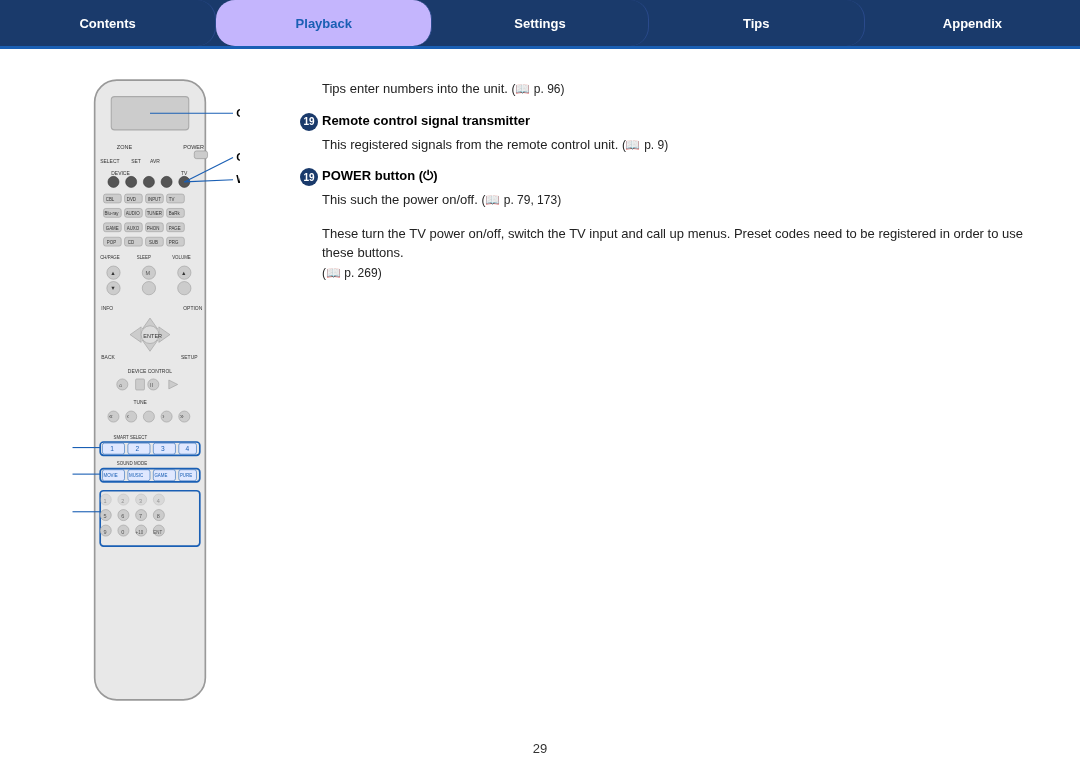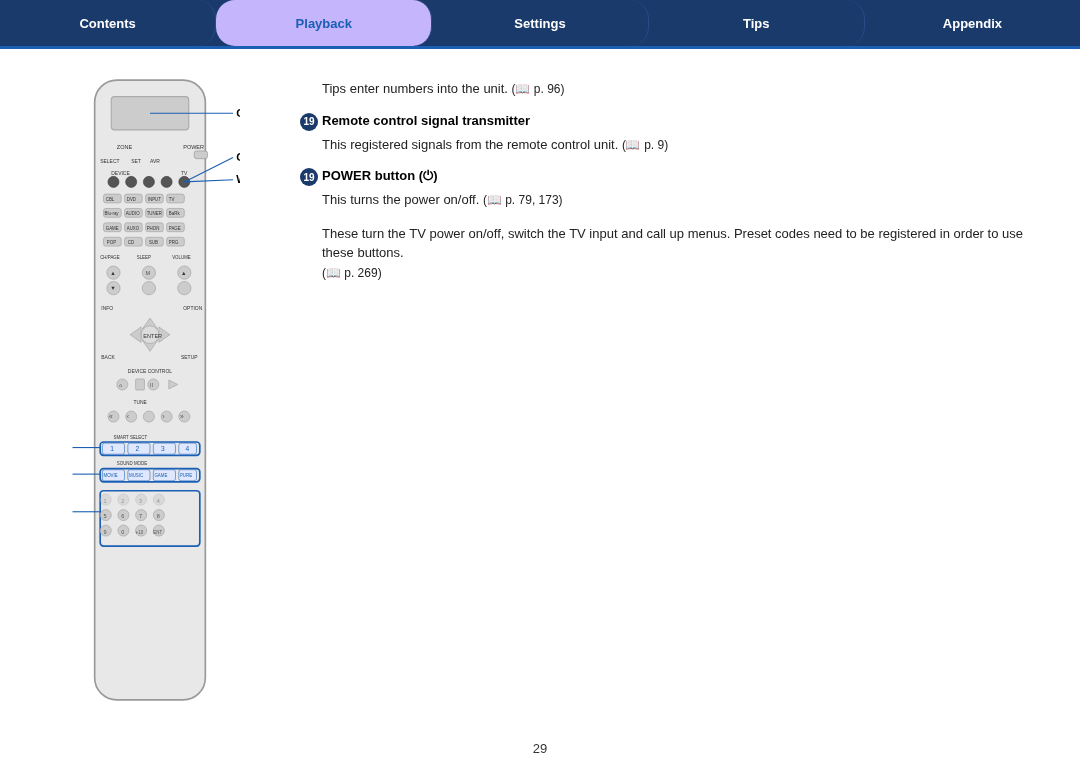--- a/index.html
+++ b/index.html
@@ -367,21 +367,21 @@
         <span class="ref-link"> (📖 p. 9)</span>
       </div>
     </div>
 
     <div class="content-block">
       <div class="content-title">
         <span class="circle-num">19</span>
         <strong>POWER button (⏻)</strong>
       </div>
       <div class="content-body">
-        <span>This turns the power on/off.</span>
+        <span>This such the power on/off.</span>
         <span class="ref-link"> (📖 p. 79,&nbsp;173)</span>
       </div>
     </div>
 
     <div class="content-block">
       <div class="content-body">
         These turn the TV power on/off, switch the TV input and call up menus.
         Preset codes need to be registered in order to use these buttons.<br>
         <span class="ref-link">(📖 p. 269)</span>
       </div>

